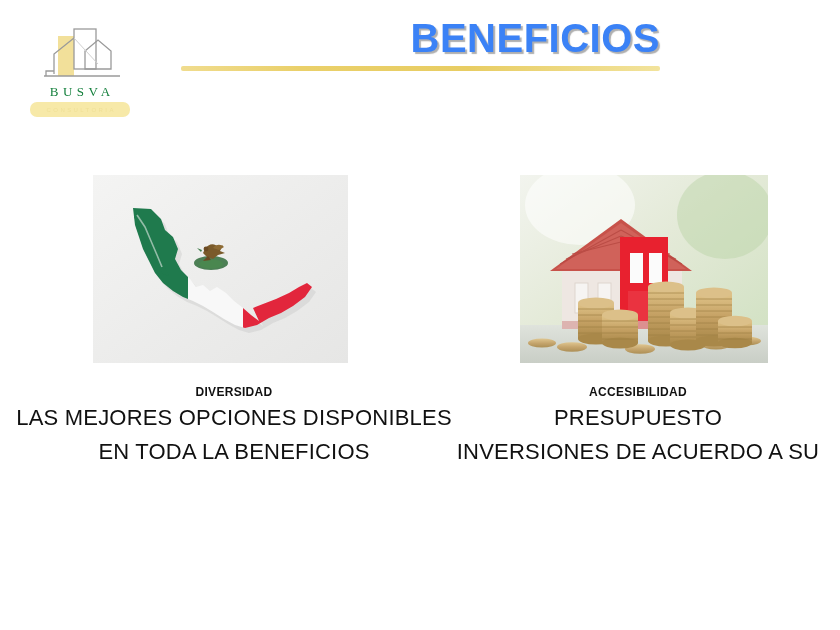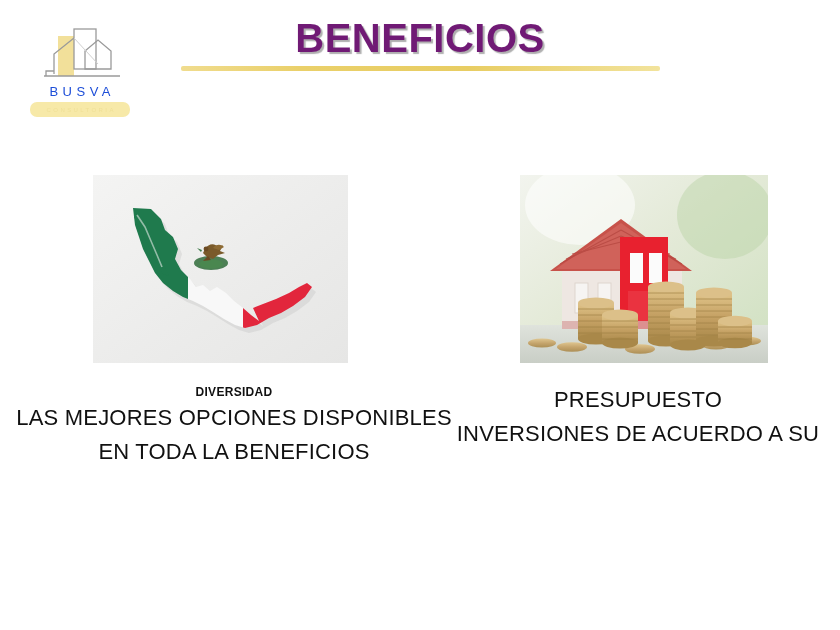--- a/index.html
+++ b/index.html
@@ -35,22 +35,22 @@
   }
   #logo-mark svg { display: block; }
   #logo-wordmark {
     position: absolute;
     left: 0;
     top: 58px;
     width: 108px;
     text-align: center;
     font-size: 13px;
     letter-spacing: 4.5px;
-    color: #1d4ed8;
-    font-family: Liberation Sans, sans-serif;
+    color: #15803d;
+    font-family: Liberation Serif, serif;
     text-indent: 4.5px;
   }
   #logo-tagline-wrap {
     position: absolute;
     left: 4px;
     top: 76px;
     width: 100px;
     height: 15px;
     background: #f7e9a8;
     border-radius: 7px;
@@ -65,24 +65,24 @@
     text-indent: 2.4px;
     font-family: "Liberation Sans", sans-serif;
   }
 
   
   #title {
     position: absolute;
     left: 180px;
     top: 16px;
     width: 480px;
-    text-align: center;
+    text-align: right;
     font-size: 40px;
     font-weight: bold;
-    color: #701a75;
+    color: #3b82f6;
     letter-spacing: 0.5px;
     font-family: "Liberation Sans", sans-serif;
     text-shadow: 2px 2px 1px rgba(110,110,110,0.55);
   }
   #title-rule {
     position: absolute;
     left: 181px;
     top: 66px;
     width: 479px;
     height: 5px;
@@ -347,18 +347,19 @@
               <line x1="198" y1="152" x2="232" y2="152"></line>
               <line x1="198" y1="158" x2="232" y2="158"></line>
               <line x1="198" y1="164" x2="232" y2="164"></line>
             </g>
           </g>
         </g>
       </svg>
     </div>
 
     <div class="caption">
+      <div class="caption-title">ACCESIBILIDAD</div>
       <div class="caption-body">PRESUPUESTO</div>
       <div class="caption-body">INVERSIONES DE ACUERDO A SU</div>
     </div>
   </div>
 
 </div>
 
 </body></html>

